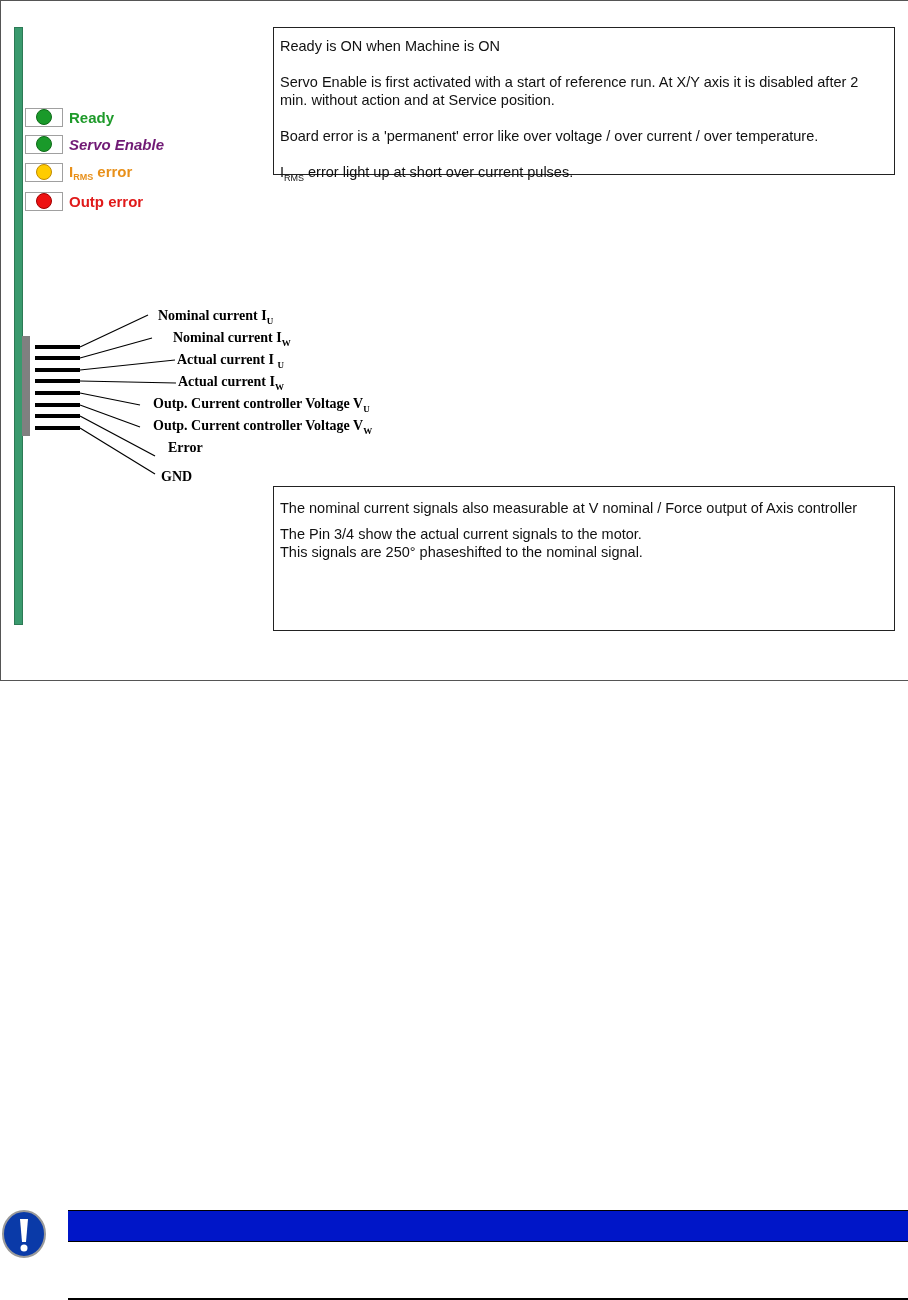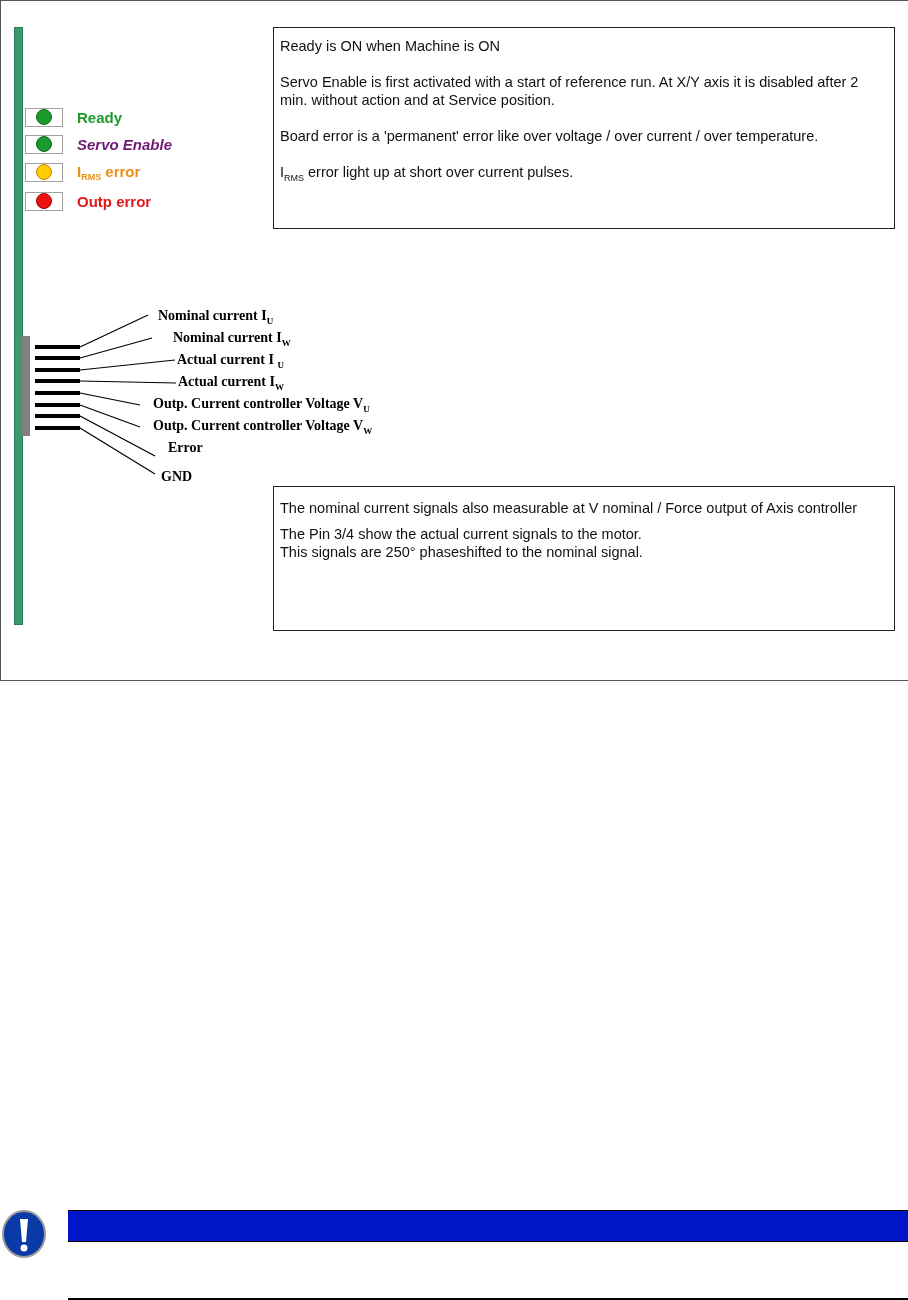--- a/index.html
+++ b/index.html
@@ -4,21 +4,21 @@
 <style>
   html, body { margin:0; padding:0; background:#ffffff; }
   body { width:908px; height:1300px; position:relative; overflow:hidden; font-family:"Liberation Sans", sans-serif; color:#000; }
 
   .frame { position:absolute; left:0; top:0; width:920px; height:681px; border:1.5px solid #555; border-right:none; box-sizing:border-box; }
   .green-bar { position:absolute; left:14px; top:27px; width:9px; height:598px; background:#3a9a6e; border:1px solid #2c7a55; box-sizing:border-box; }
 
   .led-row { position:absolute; left:25px; height:20px; display:flex; align-items:center; }
   .led-box { width:38px; height:19px; border:1px solid #a0a0a0; background:#fff; box-sizing:border-box; display:flex; align-items:center; justify-content:center; }
   .led { width:16px; height:16px; border-radius:50%; box-sizing:border-box; }
-  .led-label { margin-left:14px; font-weight:bold; font-size:15px; }
+  .led-label { margin-left:6px; font-weight:bold; font-size:15px; }
   .led-label sub { font-size:9px; vertical-align:-3px; }
 
   .textbox { position:absolute; border:1.5px solid #222; background:#fff; box-sizing:border-box; font-size:14.5px; line-height:18px; color:#111; }
   .textbox p { margin:0; }
 
   .connector { position:absolute; left:22px; top:336px; width:8px; height:100px; background:#808080; }
   .pins-svg { position:absolute; left:0; top:290px; }
 
   .pin-label { position:absolute; font-family:"Liberation Serif", serif; font-weight:bold; font-size:14px; white-space:nowrap; }
   .pin-label sub { font-size:9px; vertical-align:-4px; }
@@ -51,21 +51,21 @@
     </div>
   <span class="led-label" style="color:#e8901a;"><span>I</span><sub>RMS</sub><span> error</span></span>
 </div>
 <div class="led-row" style="top:191px;">
   <div class="led-box">
       <div class="led" style="background:#ee1111;border:1px solid #a00000;"></div>
     </div>
   <span class="led-label" style="color:#e01a1a;">Outp error</span>
 </div>
 
-<div class="textbox" style="left:273px; top:27px; width:622px; height:202px; padding:9px 6px 0 6px;">
+<div class="textbox" style="left:273px; top:27px; width:622px; height:148px; padding:9px 6px 0 6px;">
   <p>Ready  is ON when Machine is ON</p>
   <p style="margin-top:18px;">Servo Enable is first activated with a start of reference run. At X/Y axis it is disabled after 2 min. without action and at Service position.</p>
   <p style="margin-top:18px;">Board error is a 'permanent' error like over voltage / over current / over temperature.</p>
   <p style="margin-top:18px;"><span>I</span><sub style="font-size:9px;">RMS</sub><span> error light up at short over current pulses.</span></p>
 </div>
 
 <div class="connector"></div>
 <svg class="pins-svg" width="420" height="200">
   <g stroke="#000" fill="none">
     <line x1="35" y1="57" x2="80" y2="57" stroke-width="4"></line>

